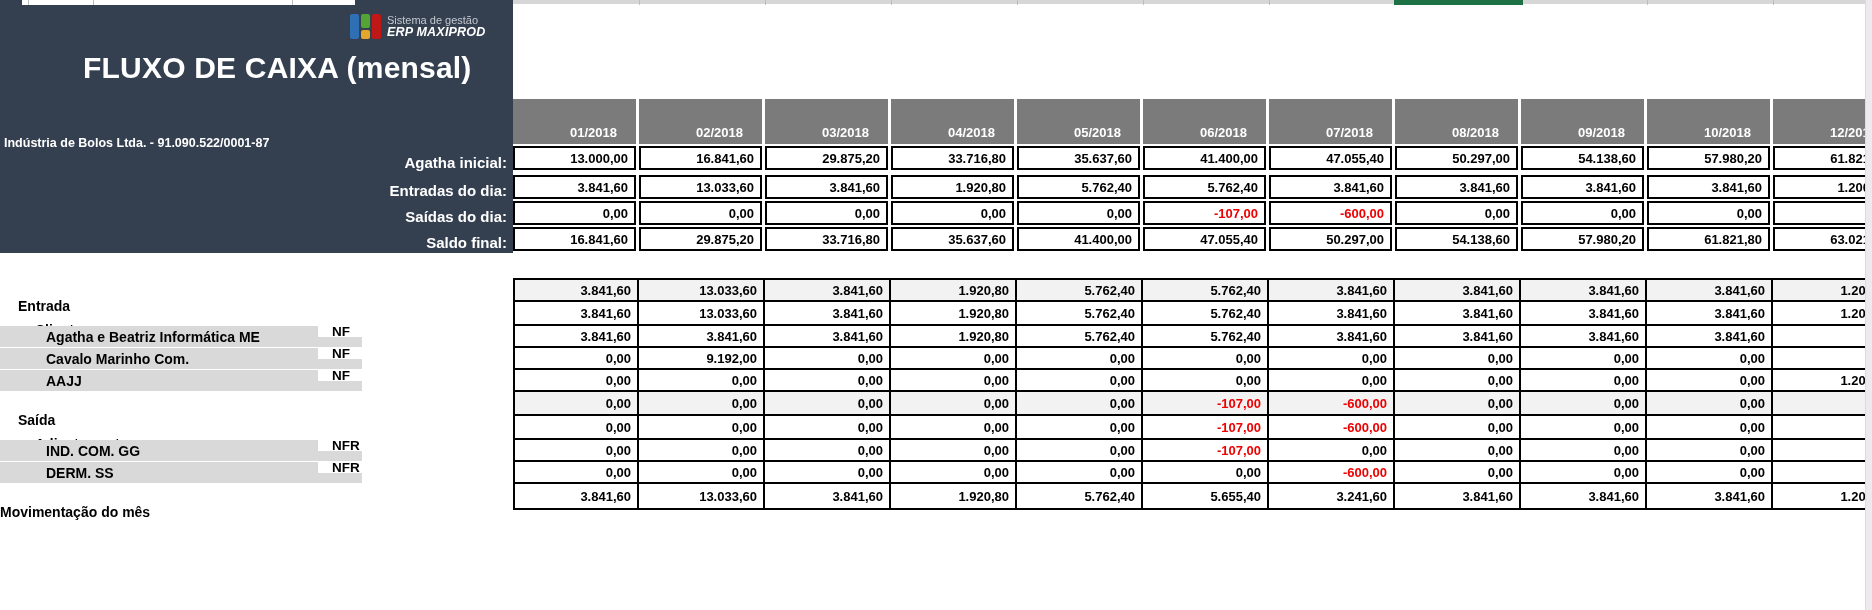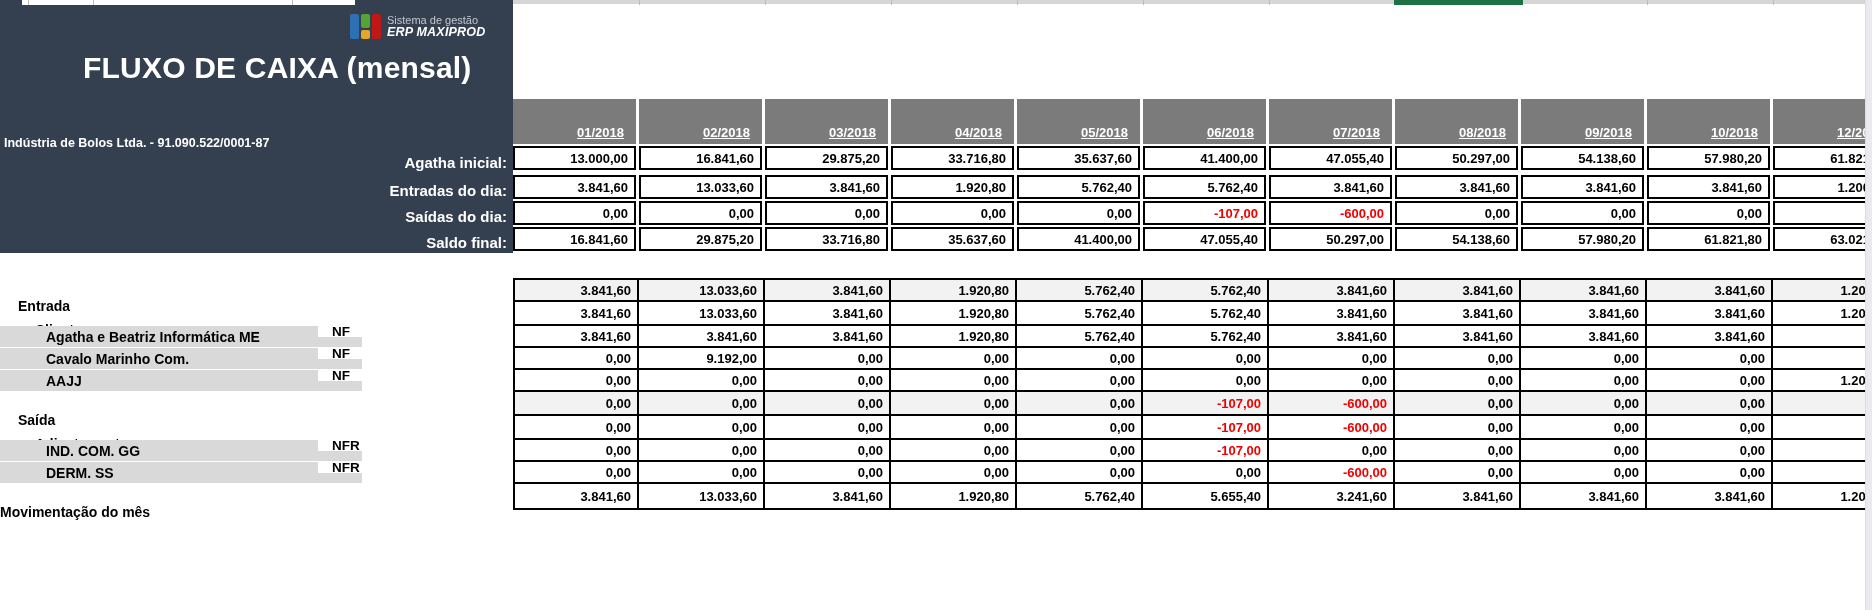--- a/index.html
+++ b/index.html
@@ -31,21 +31,21 @@
   .company{position:absolute;left:4px;top:131px;font-size:12.5px;color:#fff;}
   .panel-label{position:absolute;right:6px;width:400px;text-align:right;font-size:15px;color:#fff;line-height:24px;}
   .panel-label:nth-of-type(1){top:146px;}
   .panel-label:nth-of-type(2){top:174px;}
   .panel-label:nth-of-type(3){top:200px;}
   .panel-label:nth-of-type(4){top:226px;}
   
   .months-row{position:absolute;left:513px;top:99px;display:flex;gap:3px;z-index:4;}
   .m-cell{width:123px;height:45px;background:#7b7b7b;color:#fff;font-size:13px;
           display:flex;align-items:flex-end;justify-content:flex-end;
-          padding:0 12px 4px 0;box-sizing:border-box;text-decoration:underline;}
+          padding:0 19px 4px 0;box-sizing:border-box;}
   
   .sum-row{position:absolute;left:513px;display:flex;gap:3px;}
   .sum-row:nth-of-type(1){top:146px;}
   .sum-row:nth-of-type(2){top:175px;}
   .sum-row:nth-of-type(3){top:201px;}
   .sum-row:nth-of-type(4){top:227px;}
   .sum-cell{width:123px;height:24px;background:#fff;border:2px solid #000;box-sizing:border-box;
             font-size:13px;text-align:right;padding:2px 6px 0 0;line-height:18px;}
   
   .detail-labels{position:absolute;left:0;top:278px;width:513px;z-index:3;}

